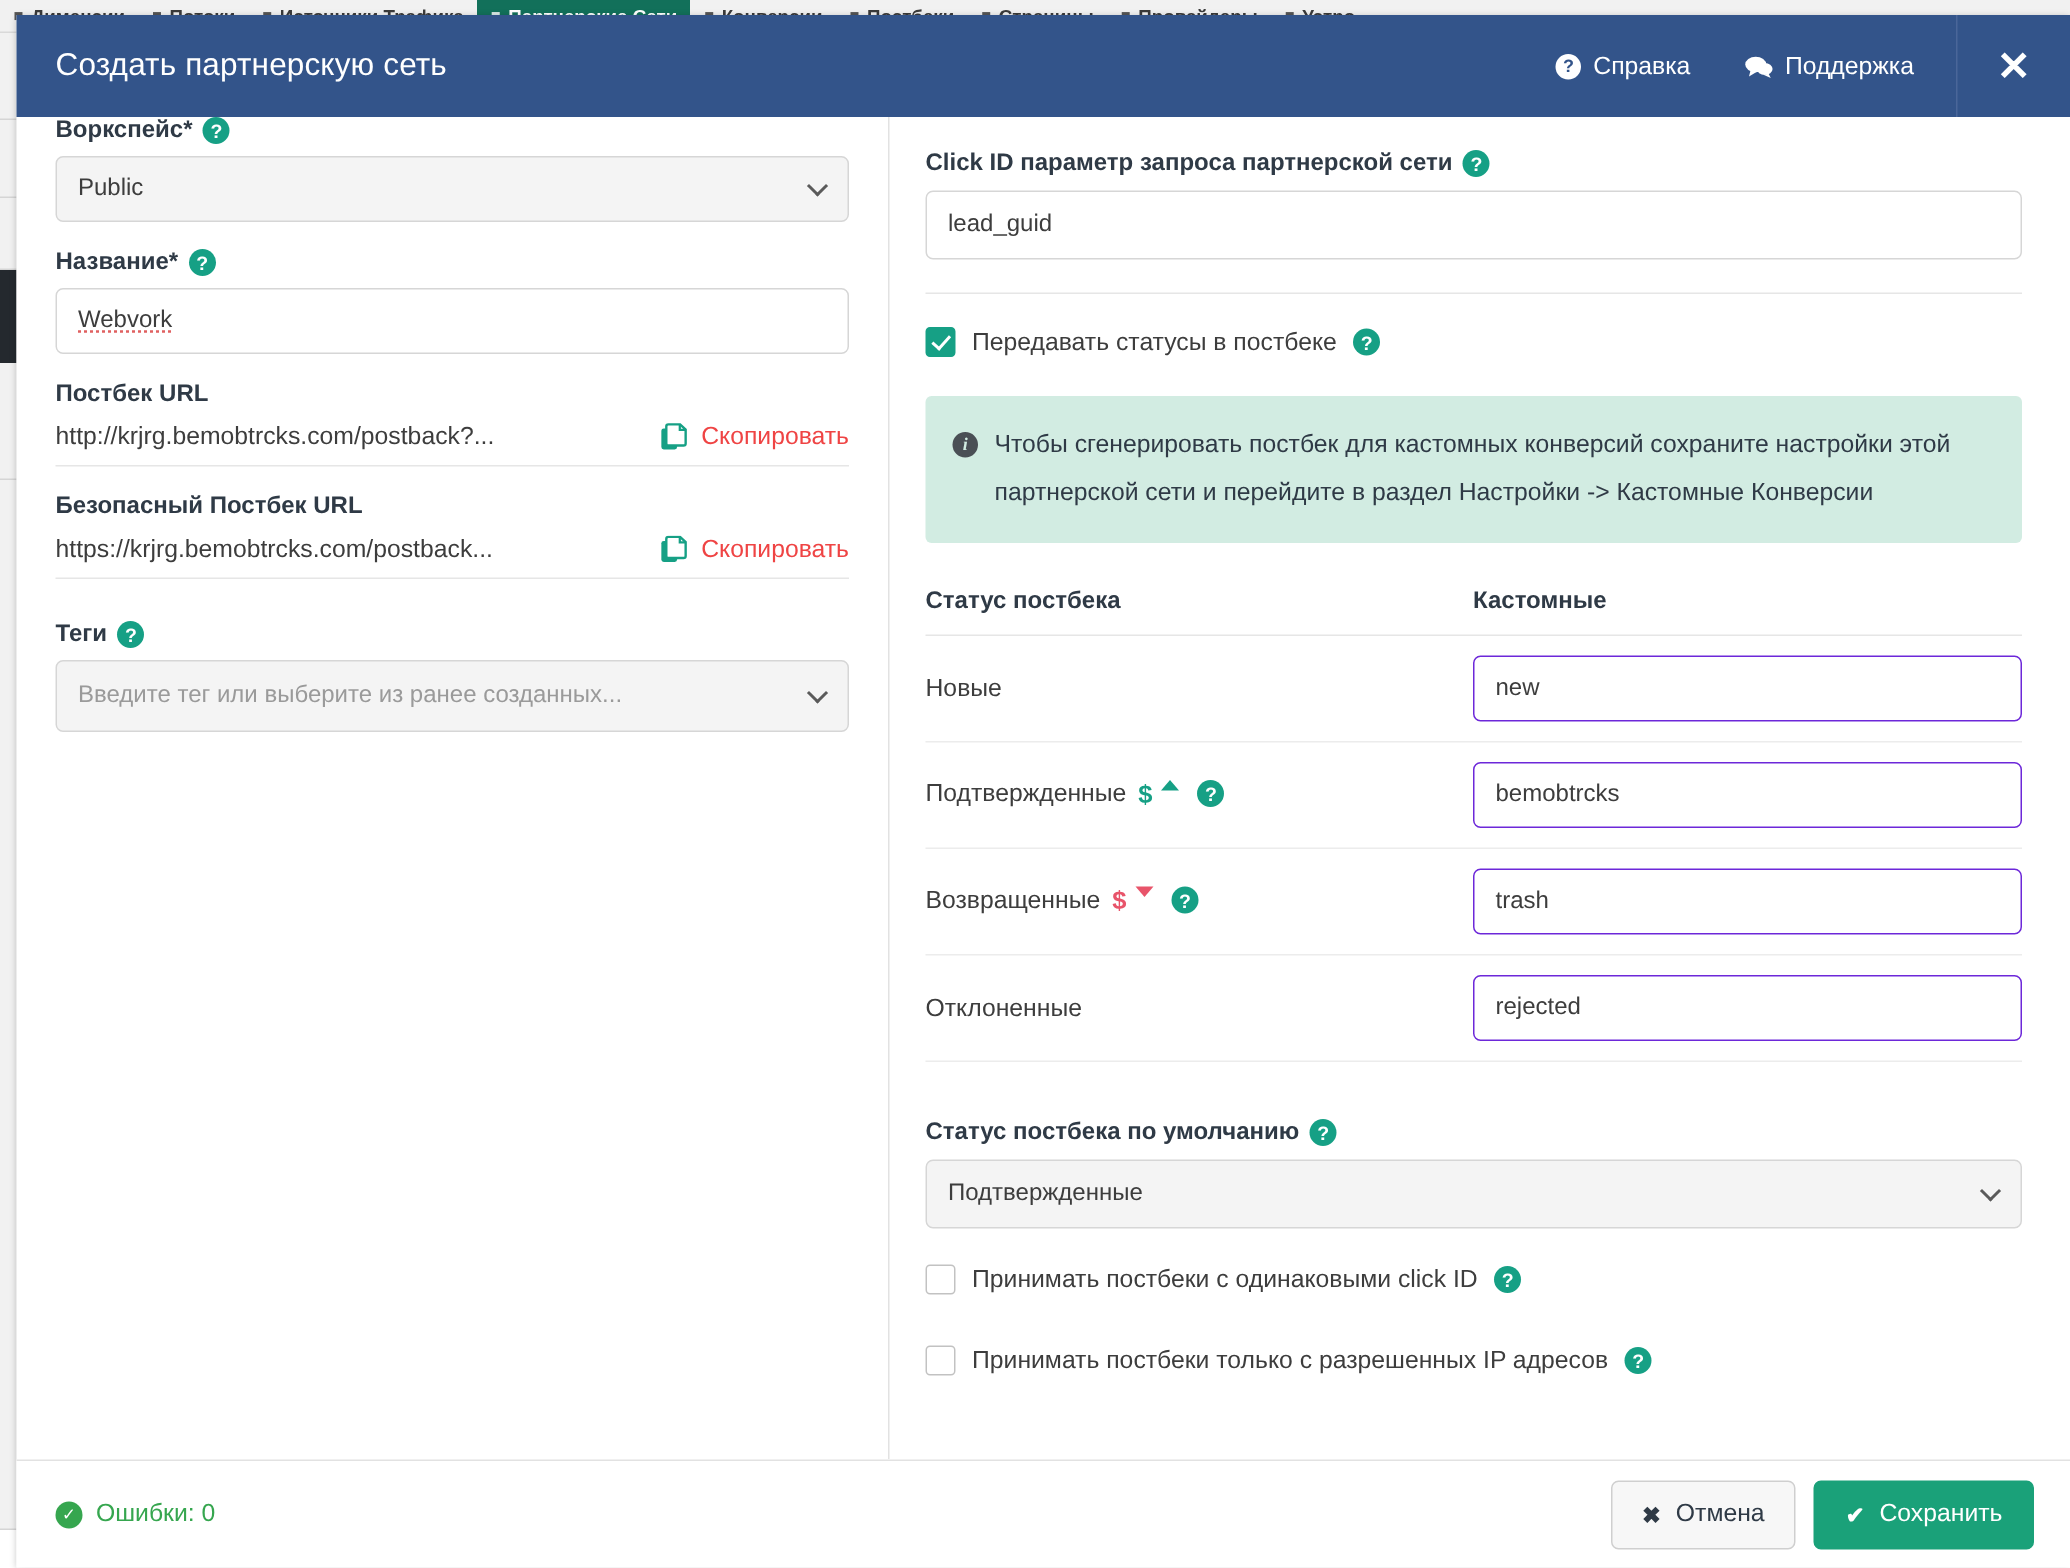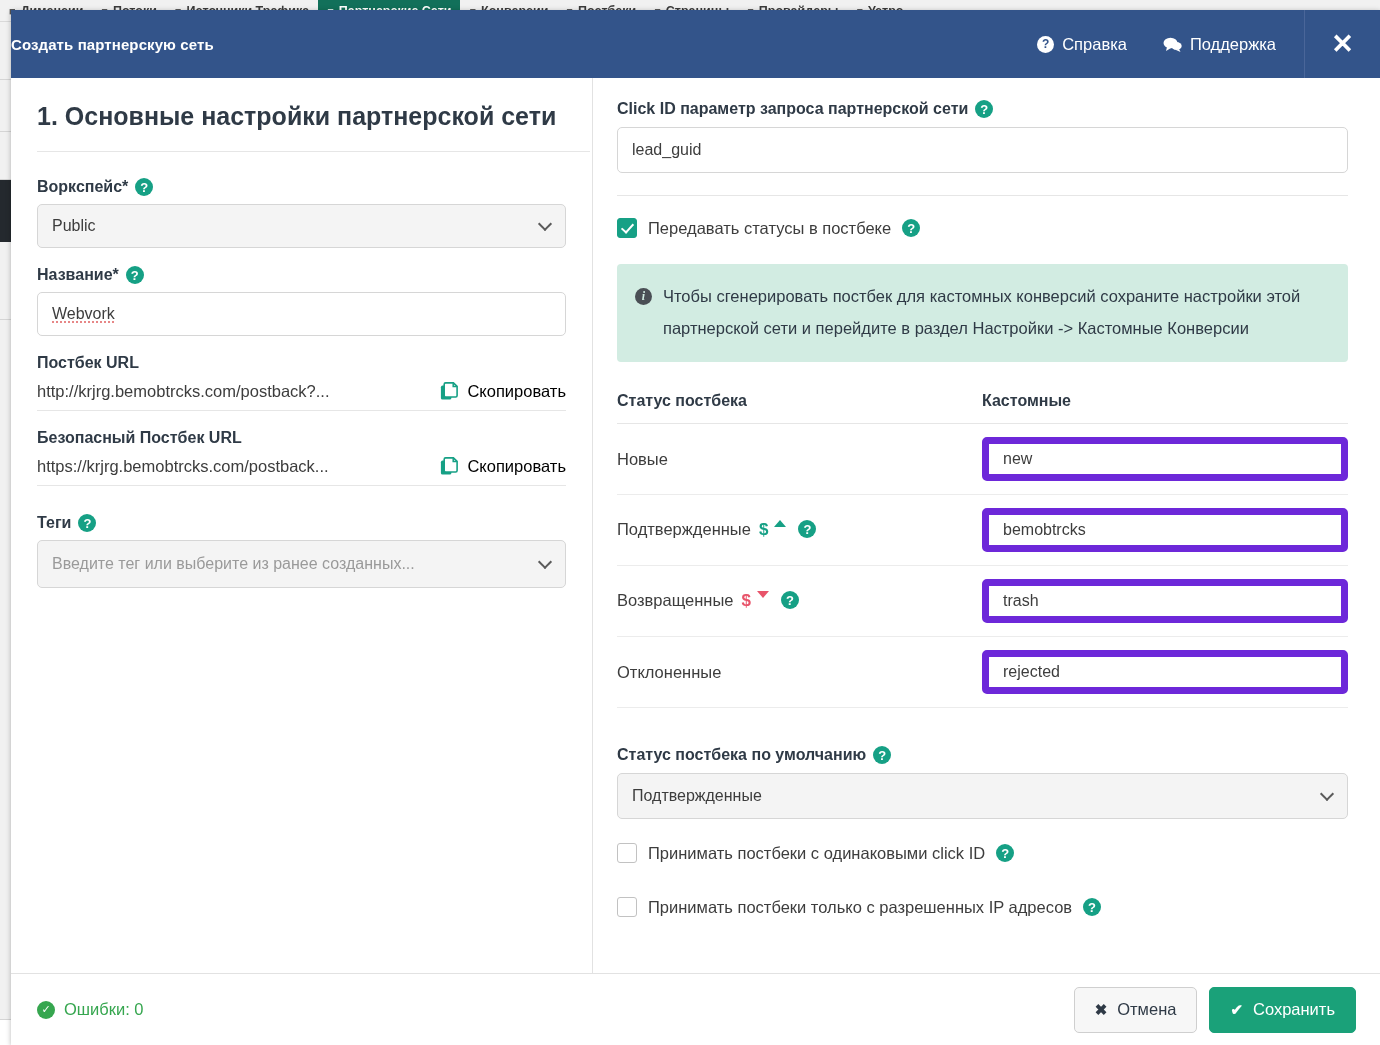--- a/index.html
+++ b/index.html
@@ -46,21 +46,22 @@
 
   
   #modal-header {
     height: 68px; flex: 0 0 68px;
     background: #33548a;
     display: flex; align-items: center;
     color: #ffffff;
   }
   #modal-title {
     flex: 1 1 auto;
-    font-size: 15px; font-weight: 700;
+    font-size: 21px; font-weight: 400;
+    padding-left: 26px;
     letter-spacing: .1px;
   }
   .hdr-link {
     font-size: 16.5px; color: #ffffff;
     display: flex; align-items: center; gap: 8px;
     padding: 0 18px; cursor: pointer; white-space: nowrap;
   }
   .hdr-ico-circle {
     width: 17px; height: 17px; border-radius: 50%;
     background: #ffffff; color: #33548a;
@@ -141,21 +142,21 @@
     border-bottom: 1px solid #e6e6e6;
     padding: 2px 0 9px 0;
     margin-bottom: 18px;
   }
   .url-text {
     font-size: 16.5px; color: #3d3d3d;
     white-space: nowrap; overflow: hidden;
   }
   .copy-link {
     display: flex; align-items: center; gap: 9px;
-    color: #000000; font-size: 16.5px; cursor: pointer;
+    color: #ef4444; font-size: 16.5px; cursor: pointer;
     white-space: nowrap; padding-left: 14px;
   }
   .copy-link svg { display: block; }
 
   
   .r-label {
     font-size: 16px; font-weight: 700; color: #2f3a46;
     display: flex; align-items: center; gap: 7px;
     margin-bottom: 9px;
   }
@@ -215,21 +216,21 @@
     display: flex; align-items: flex-start; gap: 5px;
   }
   .dollar { font-size: 17px; font-weight: 700; margin-left: 3px; }
   .dollar.up { color: #16a085; }
   .dollar.down { color: #e8546a; }
   .tri { width: 0; height: 0; margin: 0 7px 0 1px; }
   .tri.up { border-left: 6px solid transparent; border-right: 6px solid transparent; border-bottom: 7px solid #16a085; }
   .tri.down { border-left: 6px solid transparent; border-right: 6px solid transparent; border-top: 7px solid #e8546a; }
   .cell-input {
     width: 100%; height: 44px;
-    border: 7px solid #6d28d9; border-radius: 5px; background: #ffffff;
+    border: 1px solid #6d28d9; border-radius: 5px; background: #ffffff;
     font-size: 16px; color: #3d3d3d; padding: 0 14px;
     display: flex; align-items: center;
   }
 
   #default-status-block { margin-top: 38px; }
 
   
   #modal-footer {
     flex: 0 0 72px; height: 72px;
     border-top: 1px solid #e2e2e2;
@@ -330,21 +331,20 @@
       <span>Поддержка</span>
     </div>
 
     <div id="hdr-close">✕</div>
   </div>
 
   <div id="modal-body">
 
     <div id="left-pane">
 
-      <div id="step-title">1. Основные настройки партнерской сети</div>
 
       <div class="field">
         <div class="f-label">
           <span>Воркспейс*</span>
           <span class="help">?</span>
         </div>
         <div class="ctl grey">
           <span>Public</span>
           <span class="caret"></span>
         </div>

